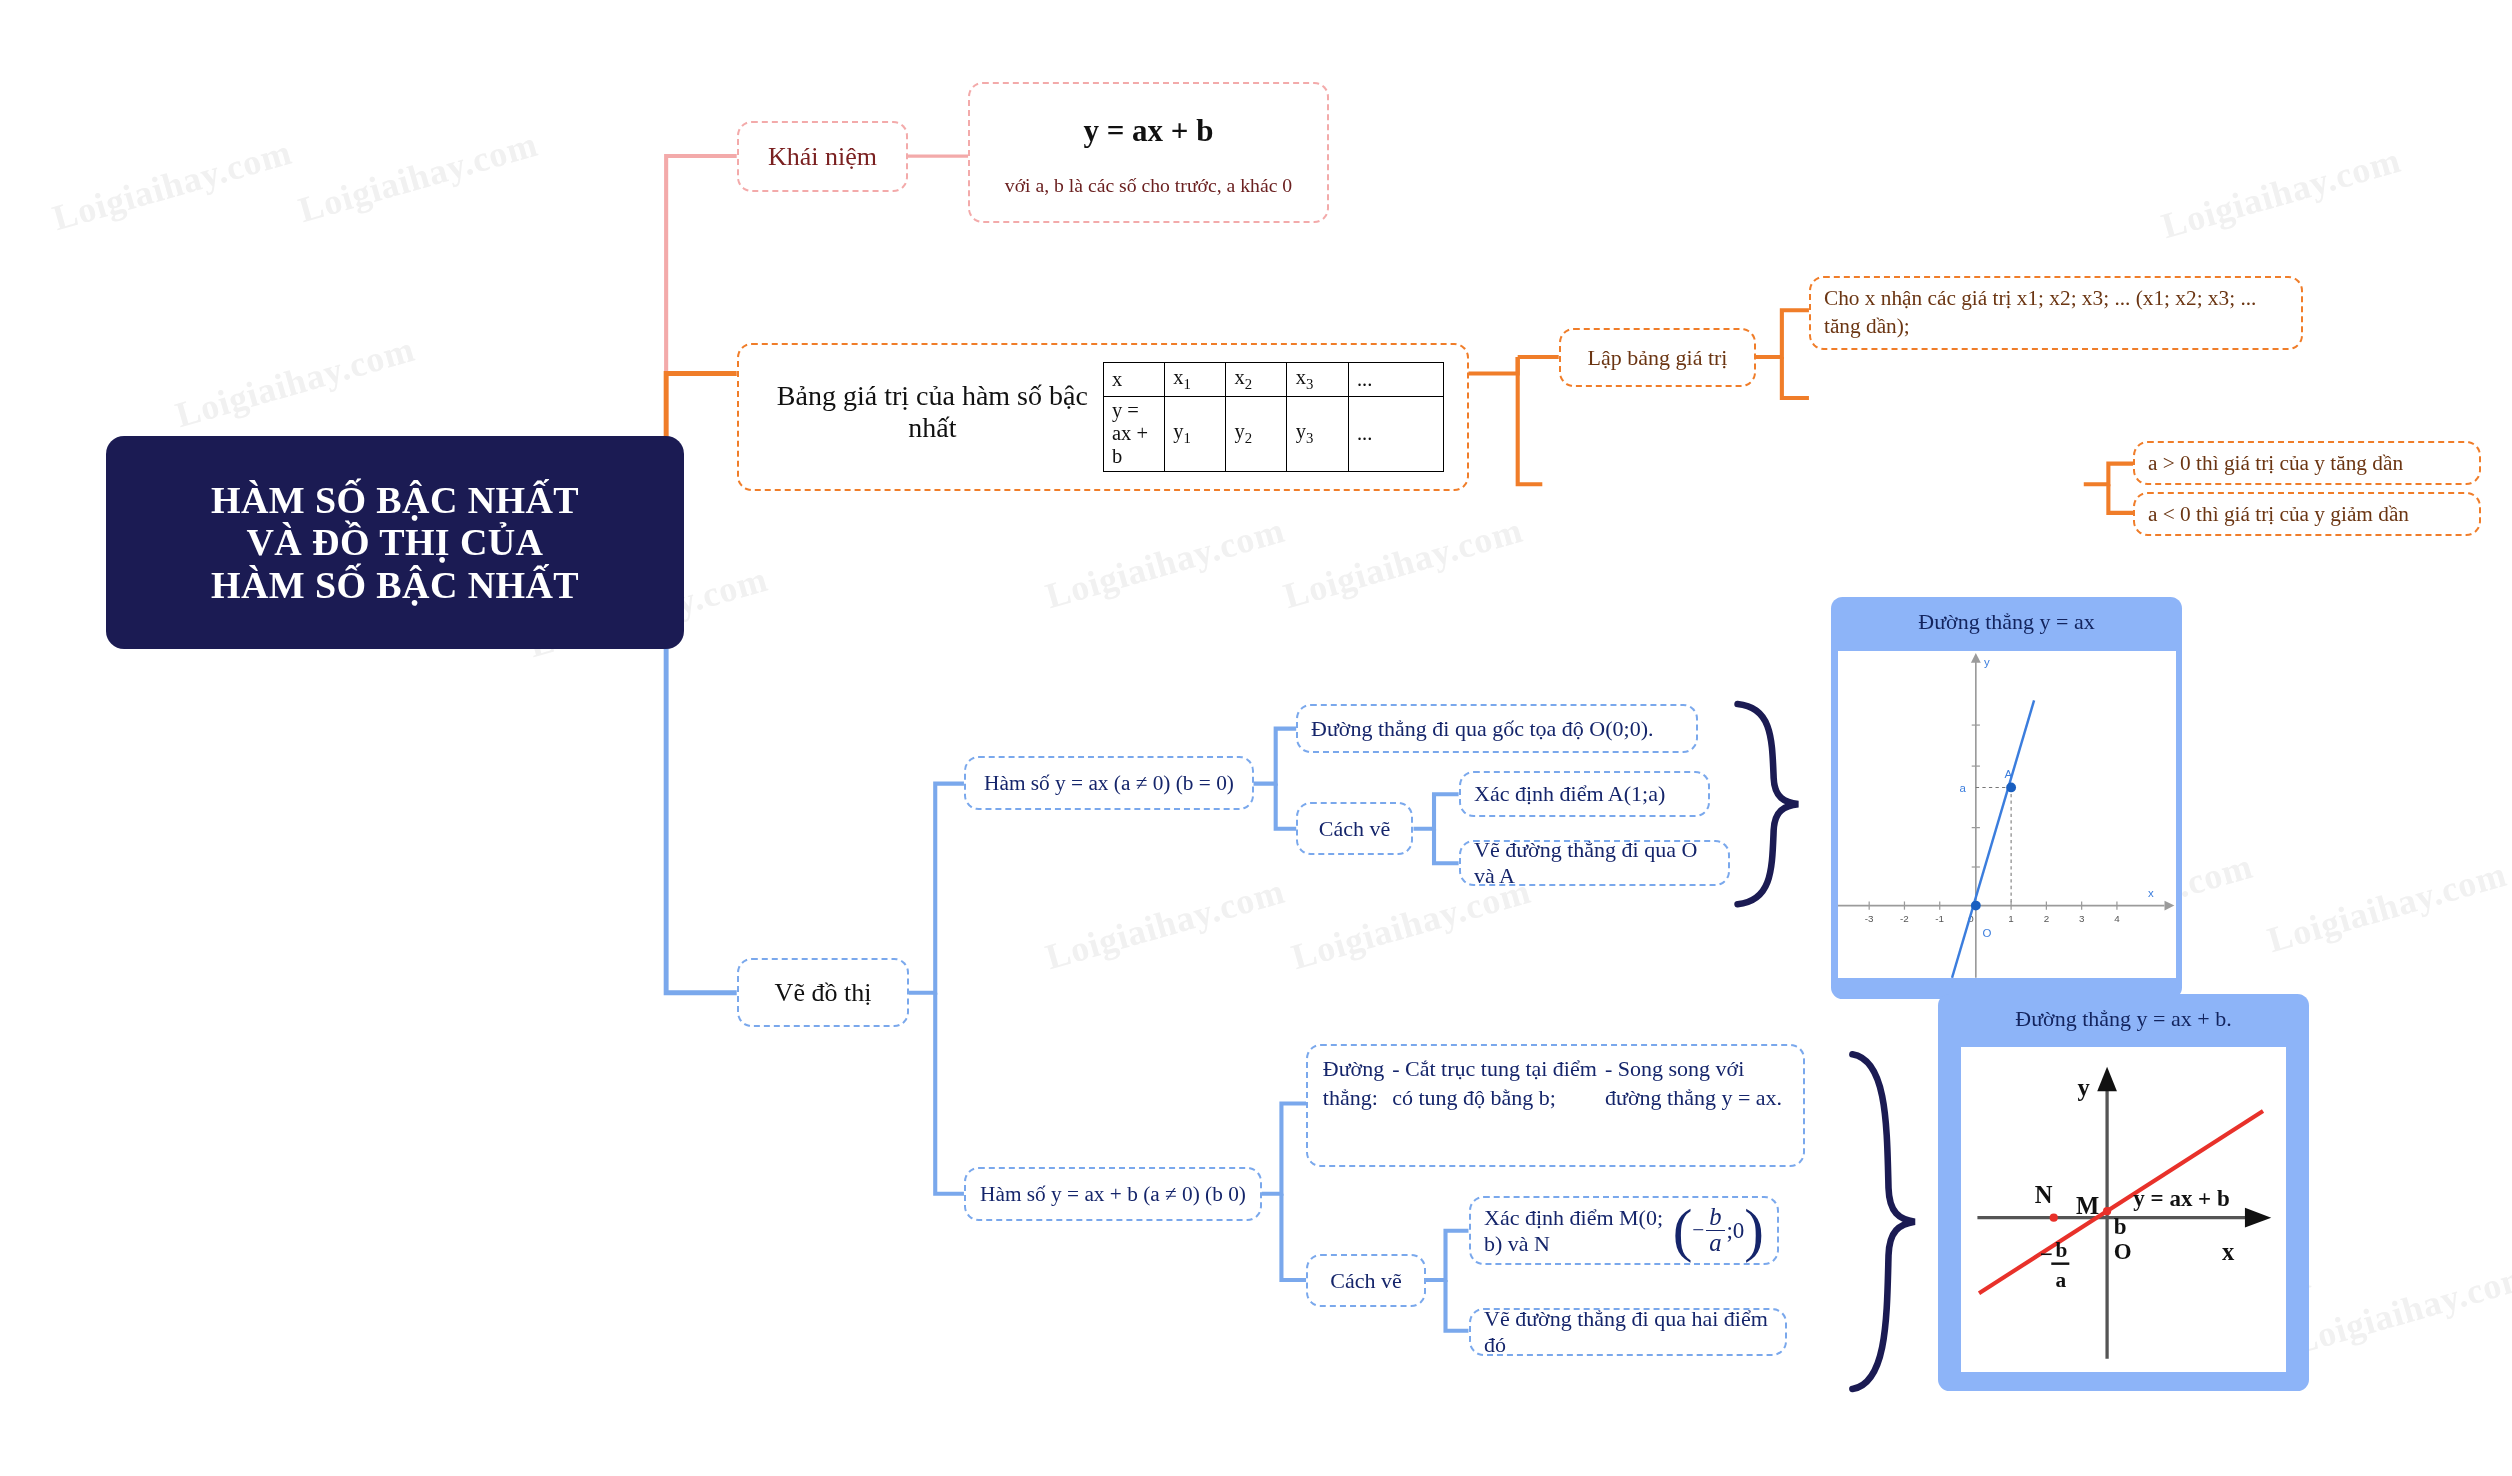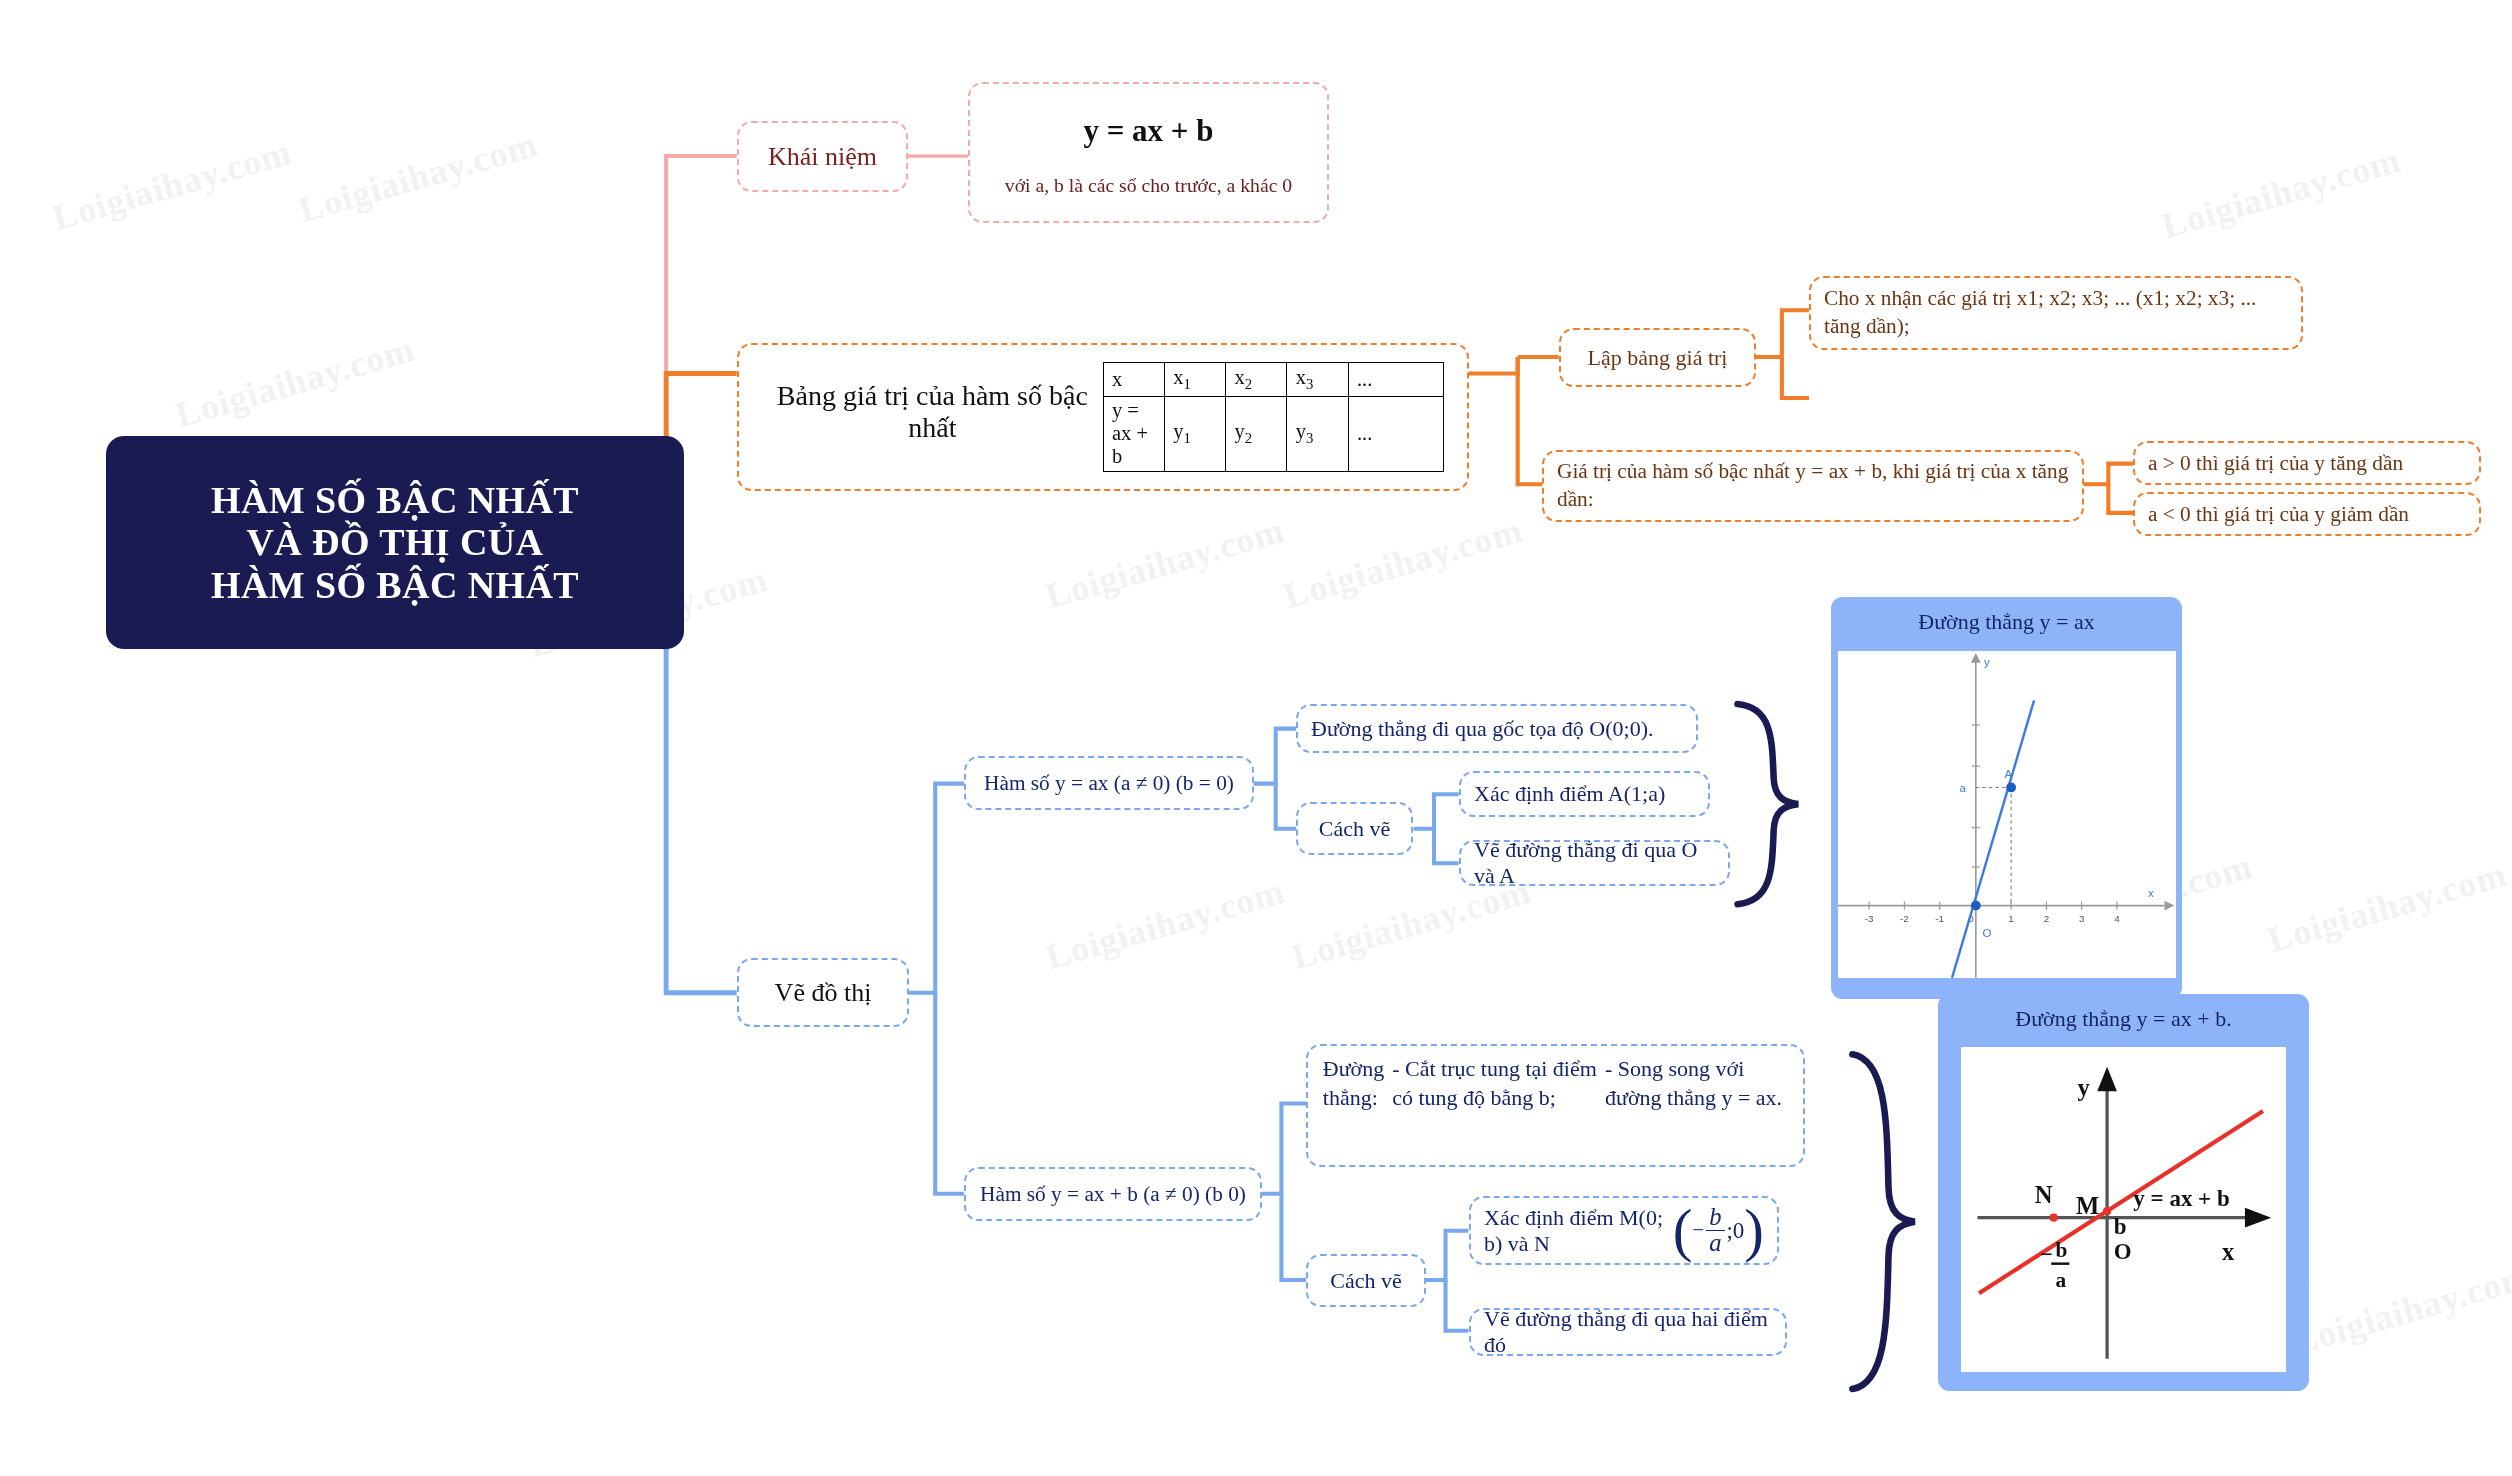--- a/index.html
+++ b/index.html
@@ -164,23 +164,20 @@
 
   <div class="node orange center-txt" style="left:1559px;top:328px;width:197px;height:59px;font-size:22px;">
     <div class="txt">Lập bảng giá trị</div>
   </div>
 
   <div class="node orange" style="left:1809px;top:276px;width:494px;height:74px;font-size:21.3px;padding:0 13px;line-height:1.3;">
     <div class="txt">Cho x nhận các giá trị x1; x2; x3; ... (x1; x2; x3; ... tăng dần);</div>
   </div>
 
 
-  <div class="node orange" style="left:1542px;top:450px;width:542px;height:72px;font-size:21.3px;padding:0 13px;line-height:1.3;">
-    <div class="txt">Giá trị của hàm số bậc nhất y = ax + b, khi giá trị của x tăng dần:</div>
-  </div>
 
   <div class="node orange" style="left:2133px;top:441px;width:348px;height:44px;font-size:21.3px;padding:0 13px;">
     <div class="txt">a &gt; 0 thì giá trị của y tăng dần</div>
   </div>
 
   <div class="node orange" style="left:2133px;top:492px;width:348px;height:44px;font-size:21.3px;padding:0 13px;">
     <div class="txt">a &lt; 0 thì giá trị của y giảm dần</div>
   </div>
 
   <div class="node blue center-txt" style="left:737px;top:958px;width:172px;height:69px;font-size:26px;color:#111;">

